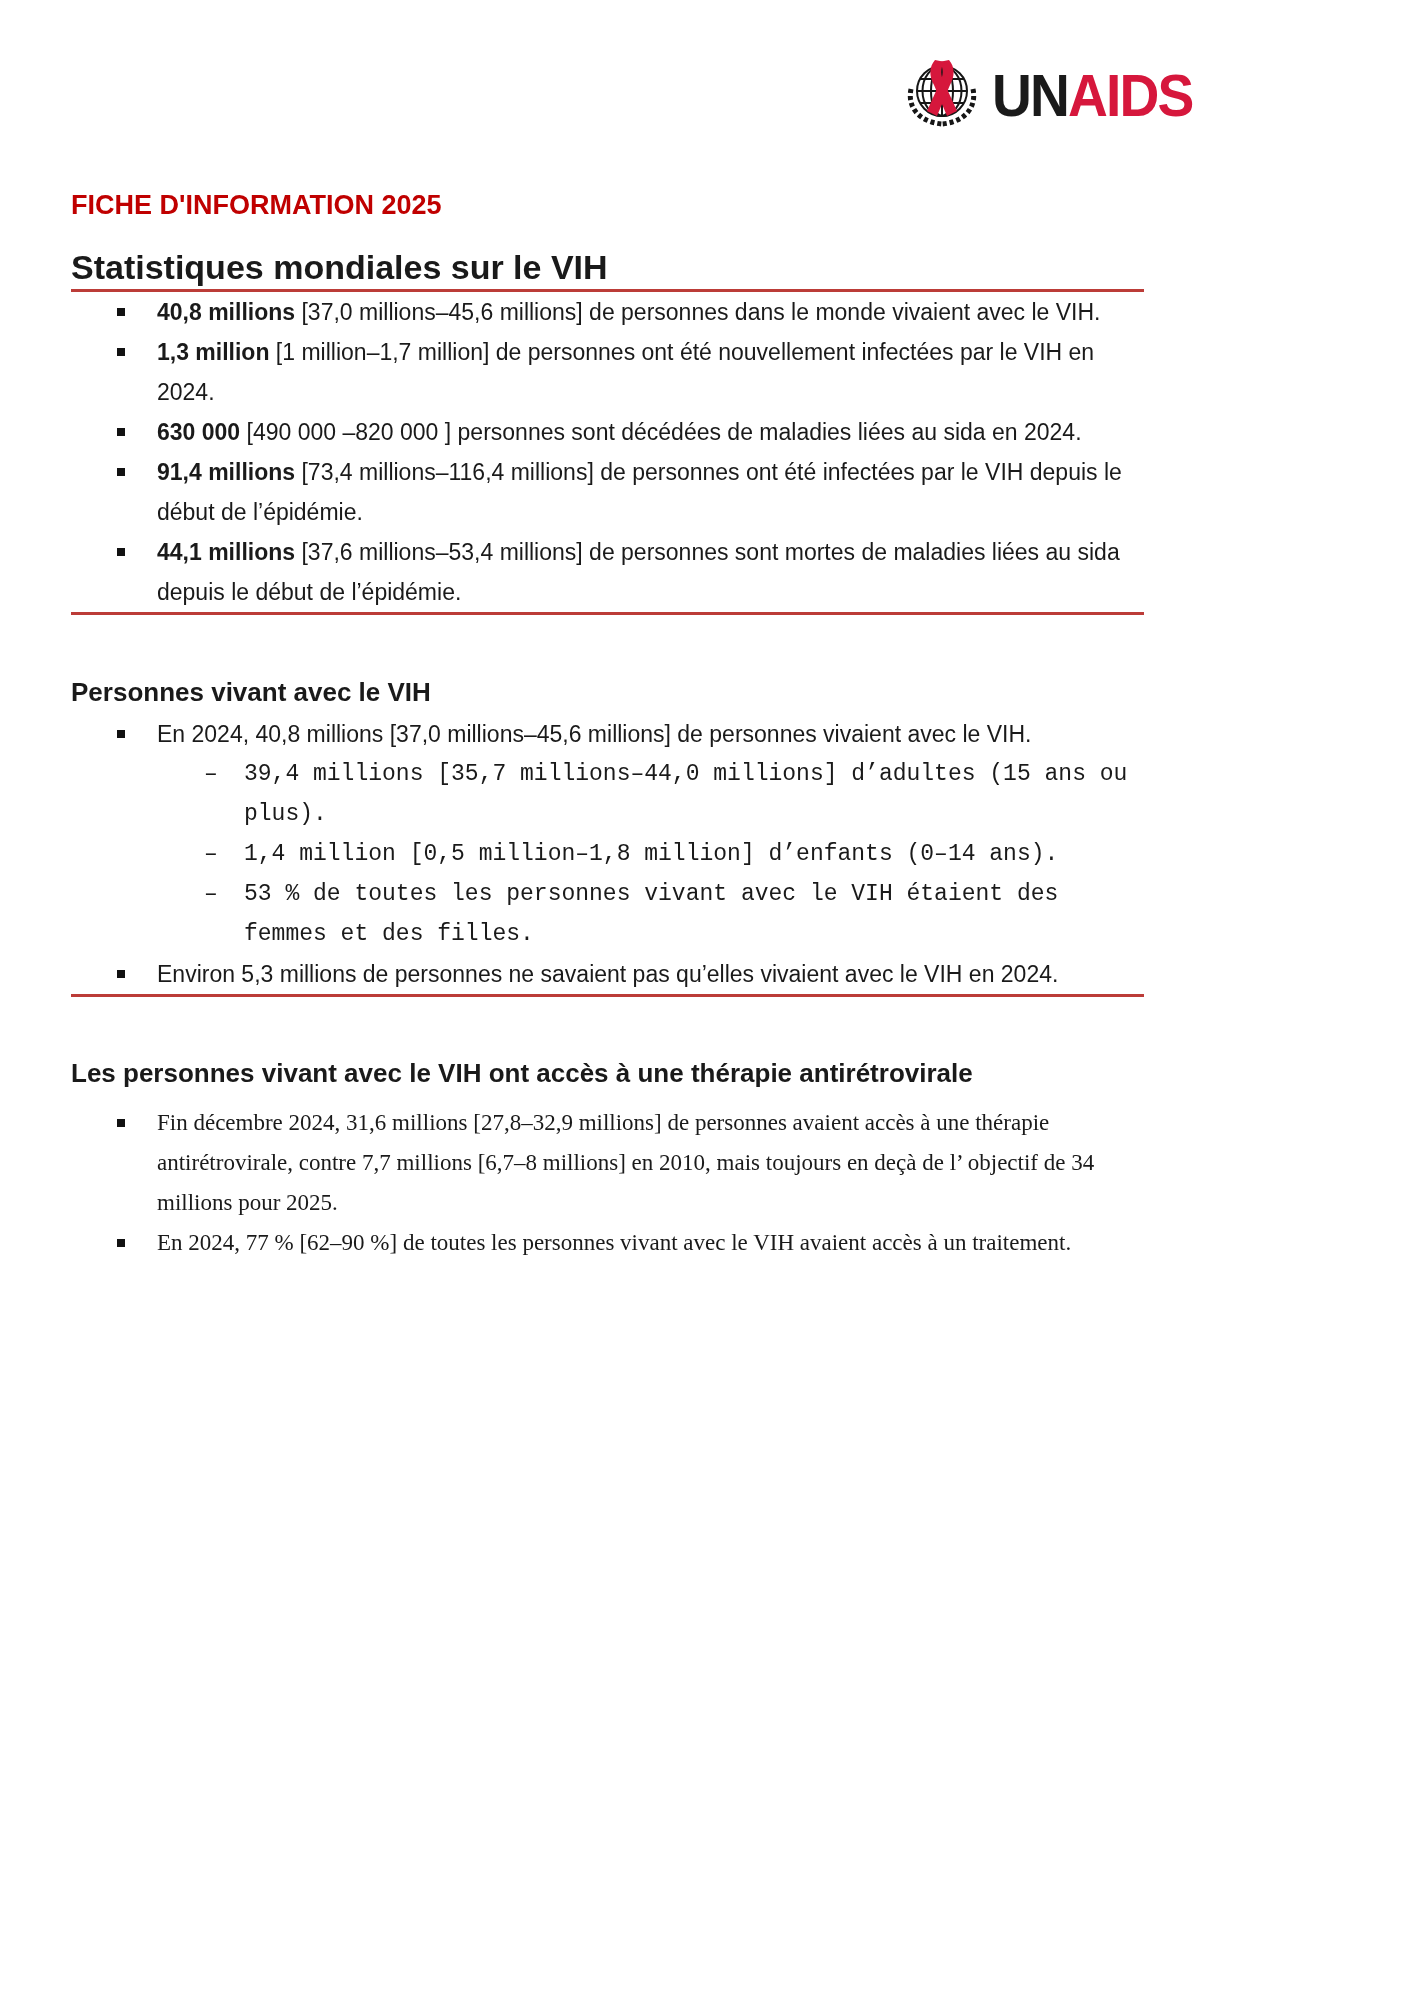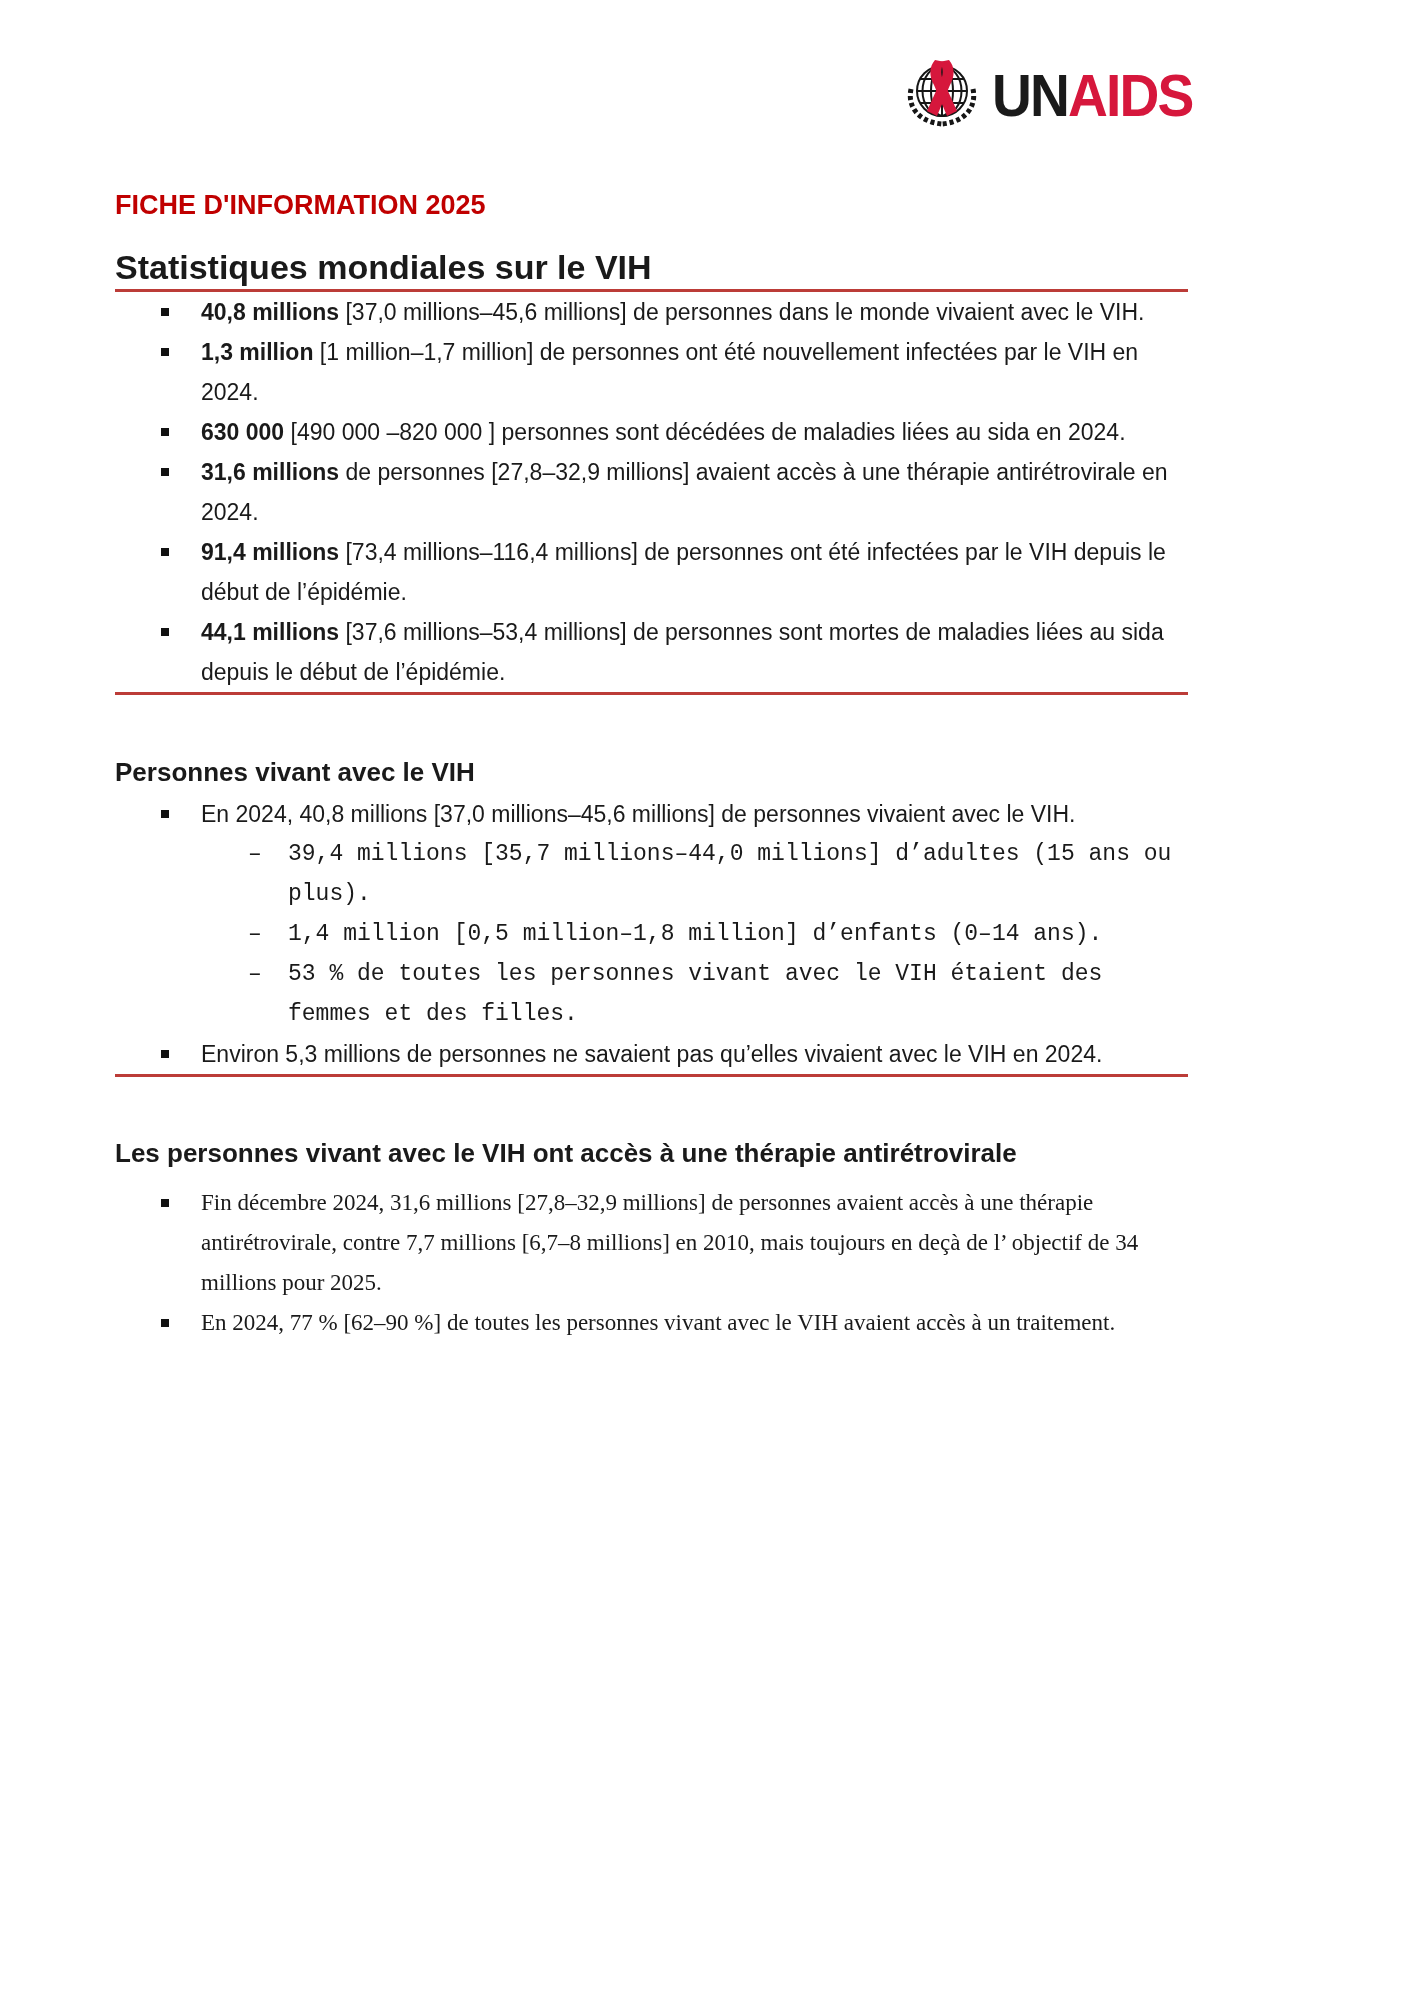--- a/index.html
+++ b/index.html
@@ -30,21 +30,21 @@
     letter-spacing: -2px;
     line-height: 82px;
     transform: scaleX(0.92);
     transform-origin: left center;
     white-space: nowrap;
   }
   .logo-text .un   { color: var(--text, #1a1a1a); }
   .logo-text .aids { color: var(--logo-red, #d6173c); }
 
   
-  .content { margin-left: 115px; width: 1073px; }
+  .content { margin-left: 71px; width: 1073px; }
 
   .kicker {
     margin-top: 52px;
     font-size: 27px;
     font-weight: bold;
     line-height: 32px;
     color: var(--accent-red, #c00000);
   }
   .title {
     margin: 24px 0 0 0;
@@ -145,21 +145,20 @@
 
     <div class="kicker">FICHE D'INFORMATION 2025</div>
     <h1 class="title">Statistiques mondiales sur le VIH</h1>
 
     <hr class="divider div1">
 
     <ul class="bullets list-summary">
       <li><span class="b">40,8 millions</span><span> [37,0 millions–45,6 millions] de personnes dans le monde vivaient avec le VIH.</span></li>
       <li><span class="b">1,3 million</span><span> [1 million–1,7 million] de personnes ont été nouvellement infectées par le VIH en 2024.</span></li>
       <li><span class="b">630 000</span><span> [490 000 –820 000 ] personnes sont décédées de maladies liées au sida en 2024.</span></li>
-      <li><span class="b">31,6 millions</span><span> de personnes [27,8–32,9 millions] avaient accès à une thérapie antirétrovirale en 2024.</span></li>
       <li><span class="b">91,4 millions</span><span> [73,4 millions–116,4 millions] de personnes ont été infectées par le VIH depuis le début de l’épidémie.</span></li>
       <li><span class="b">44,1 millions</span><span> [37,6 millions–53,4 millions] de personnes sont mortes de maladies liées au sida depuis le début de l’épidémie.</span></li>
     </ul>
 
     <hr class="divider div2">
 
     <h2 class="section-title h2-people">Personnes vivant avec le VIH</h2>
 
     <ul class="bullets list-people">
       <li>

